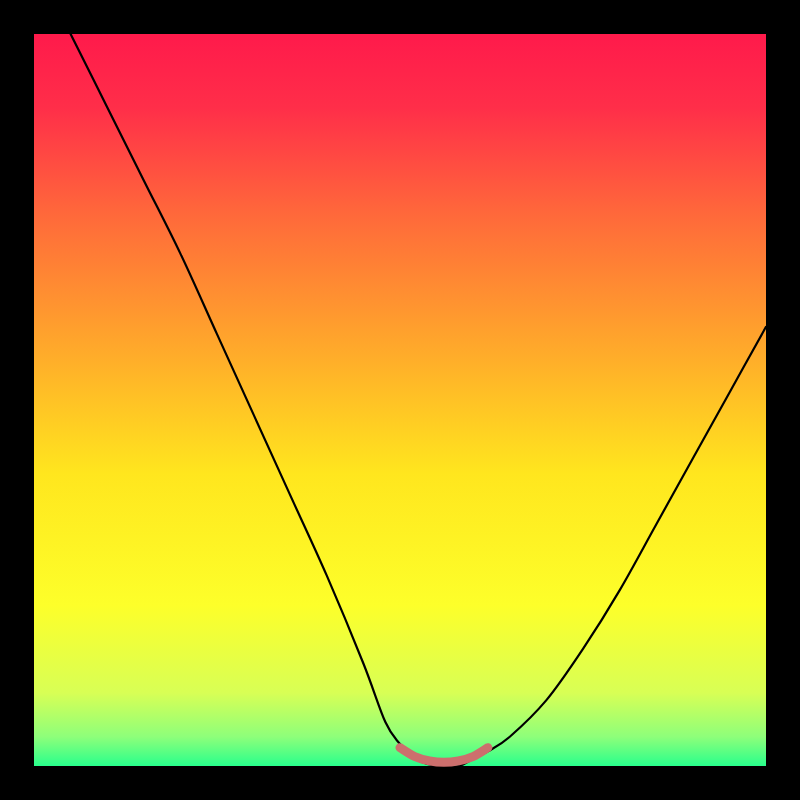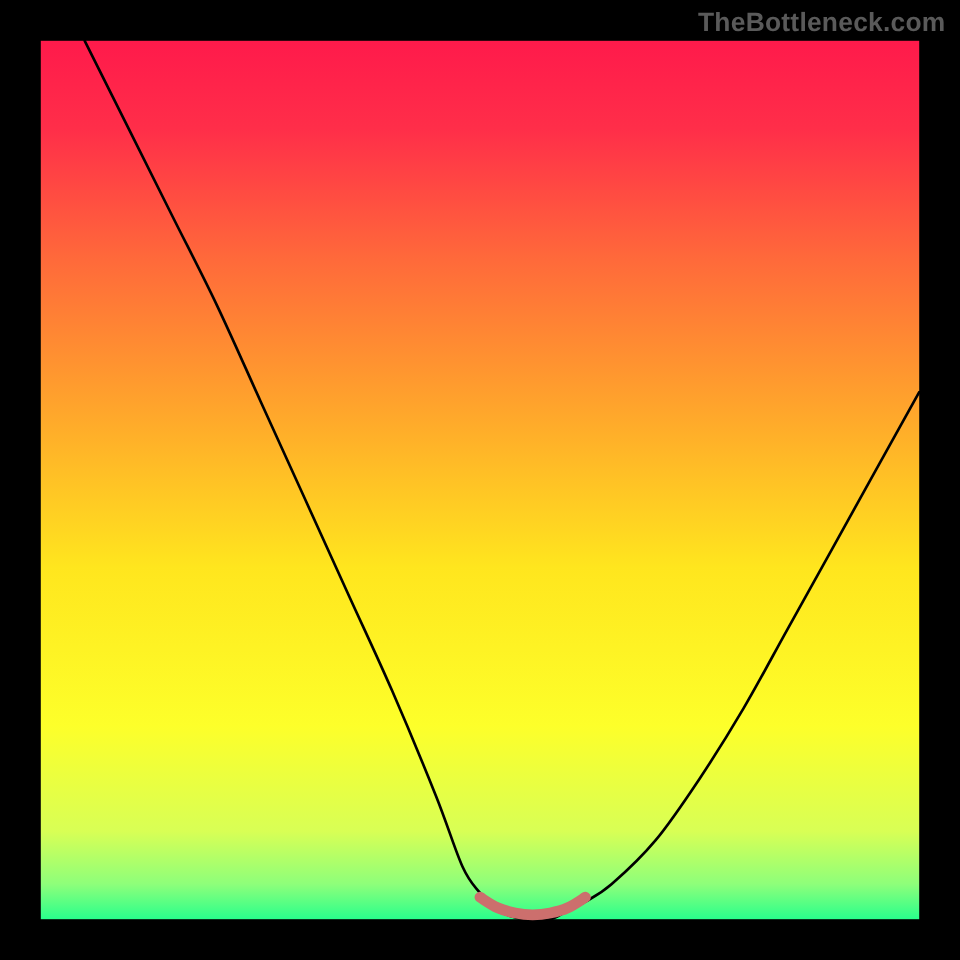--- a/index.html
+++ b/index.html
@@ -28,21 +28,20 @@
     z-index: 5;
   }
   svg {
     display: block;
   }
 </style>
 </head>
 <body>
 
 <div class="frame">
-  <div class="watermark">TheBottleneck.com</div>
   <svg id="chart-svg" width="800" height="800" viewBox="0 0 800 800" preserveAspectRatio="none">
     <defs>
       <linearGradient id="bg-grad" x1="0" y1="0" x2="0" y2="1">
           <stop offset="0%" stop-color="#ff1a4b"></stop>
           <stop offset="10%" stop-color="#ff2e49"></stop>
           <stop offset="25%" stop-color="#ff6a3a"></stop>
           <stop offset="45%" stop-color="#ffb029"></stop>
           <stop offset="60%" stop-color="#ffe61e"></stop>
           <stop offset="78%" stop-color="#fdff2a"></stop>
           <stop offset="90%" stop-color="#d8ff55"></stop>

